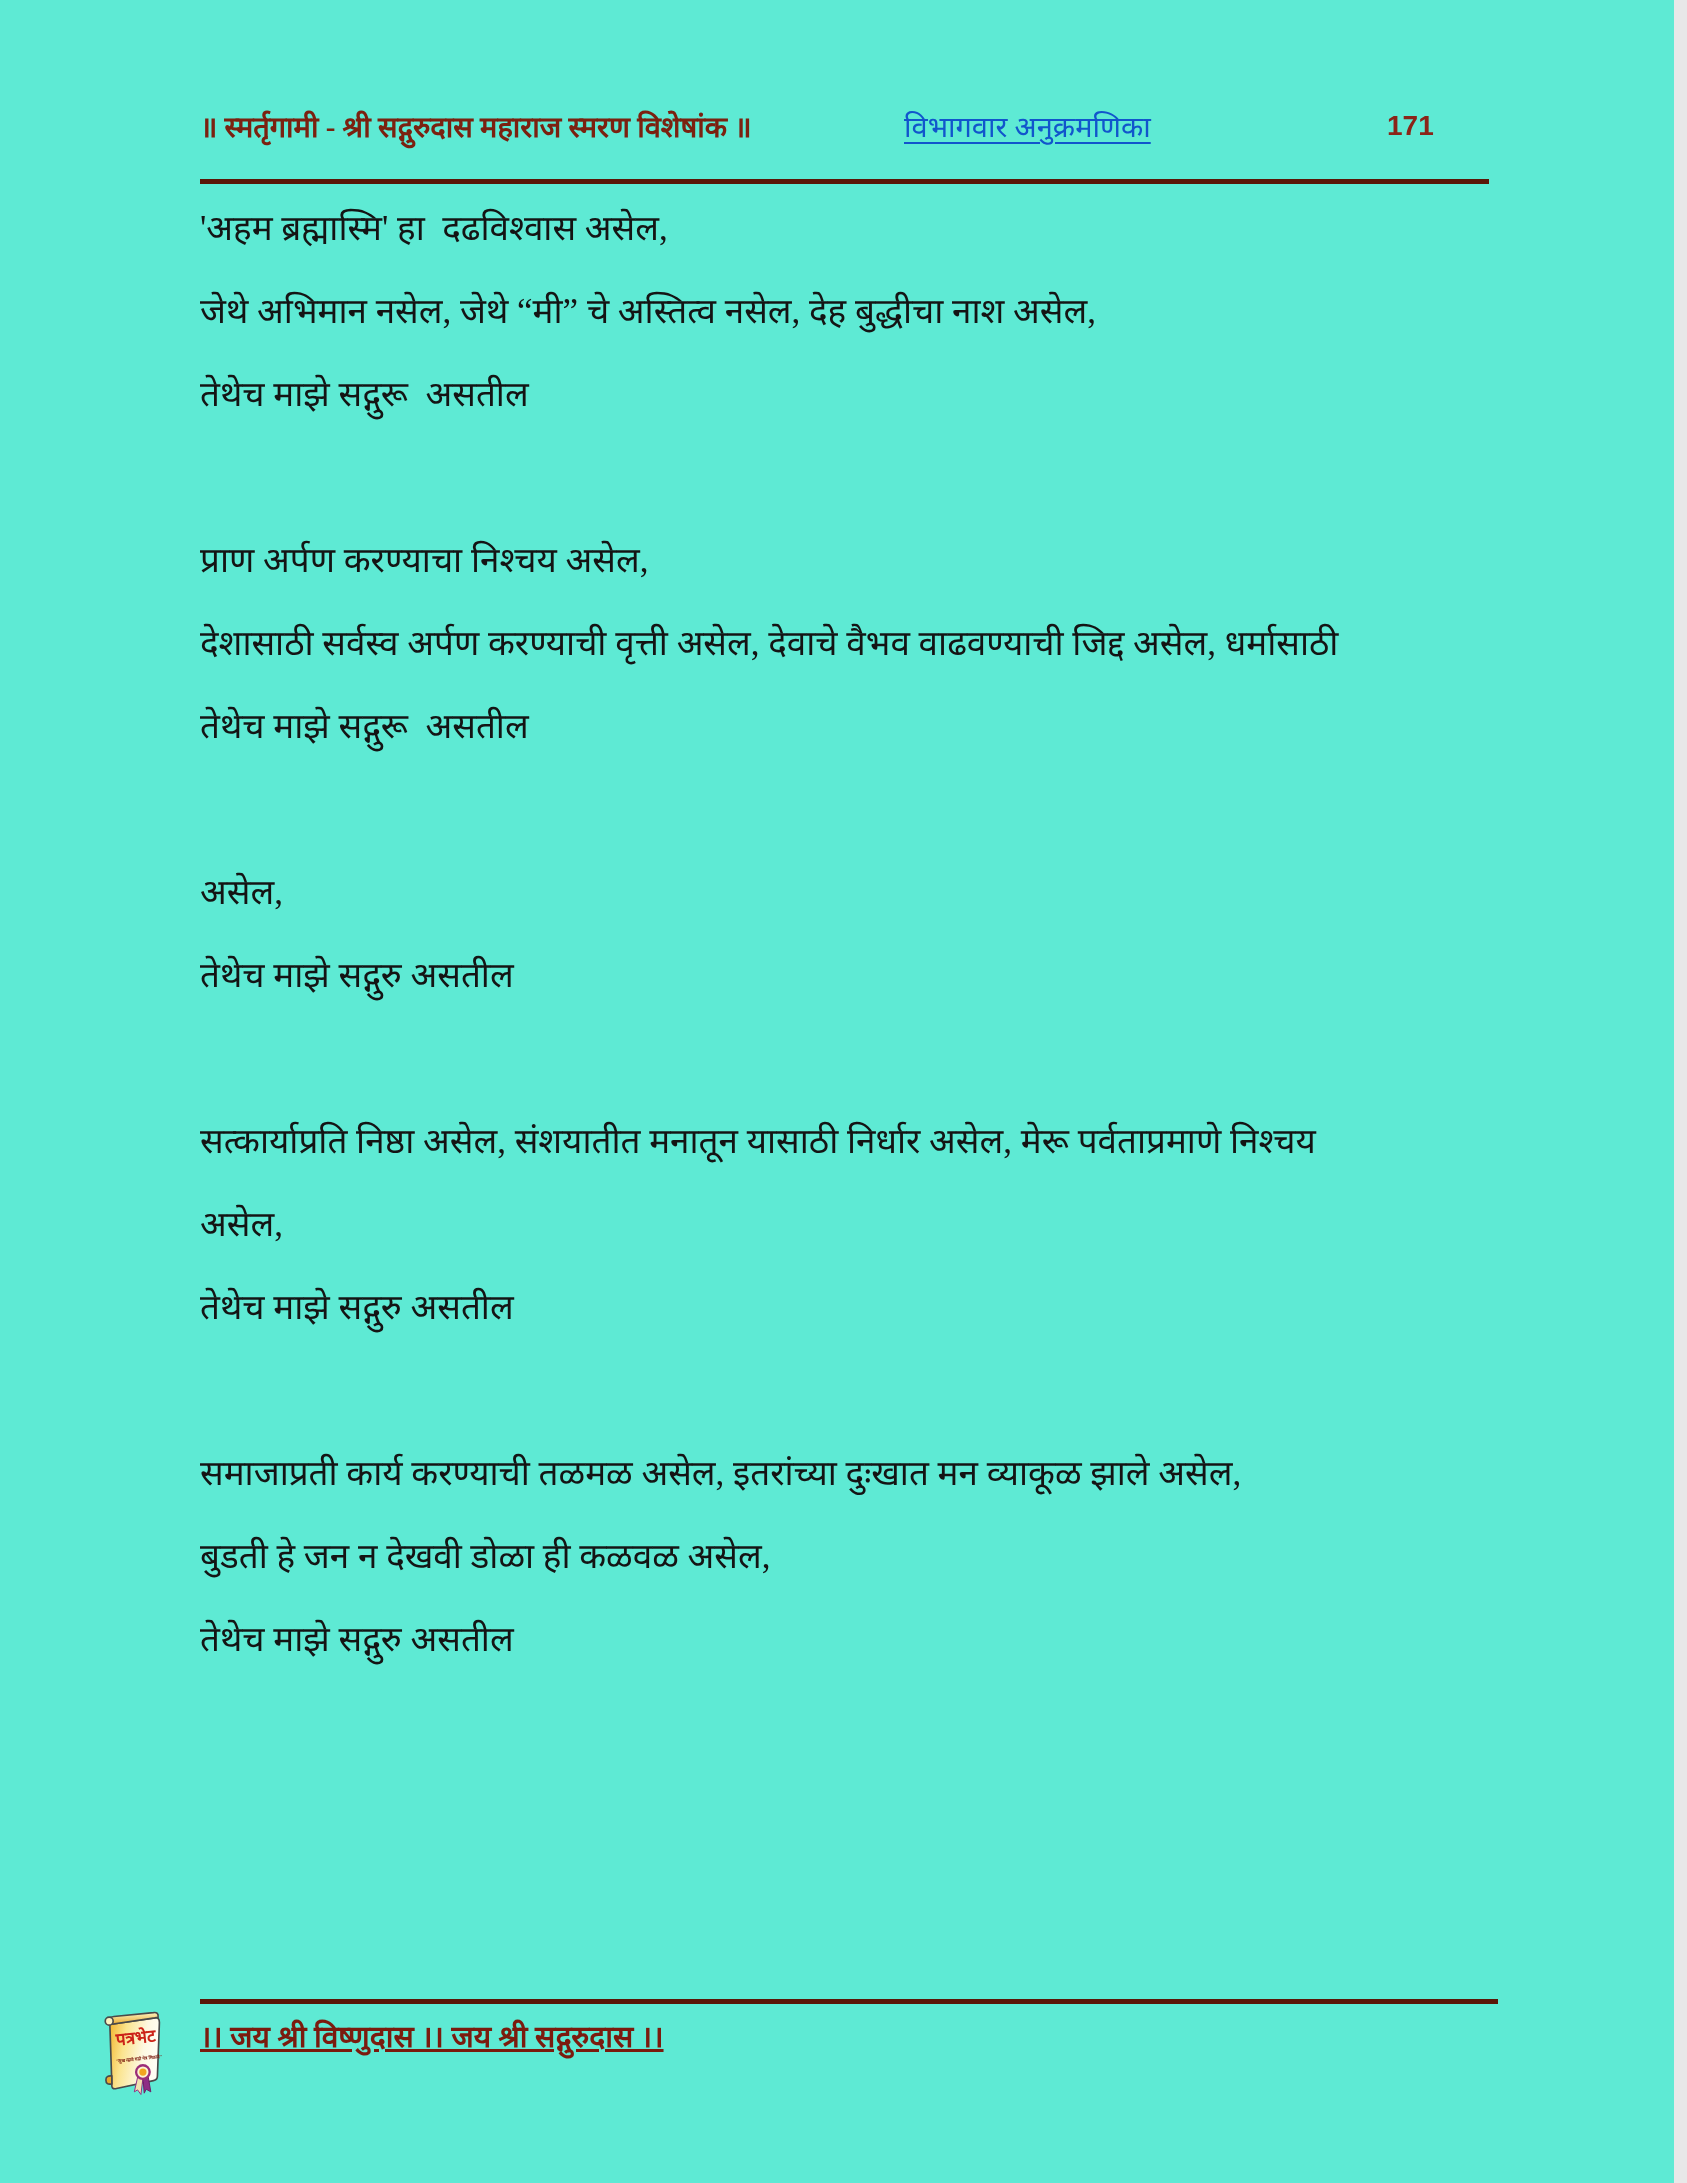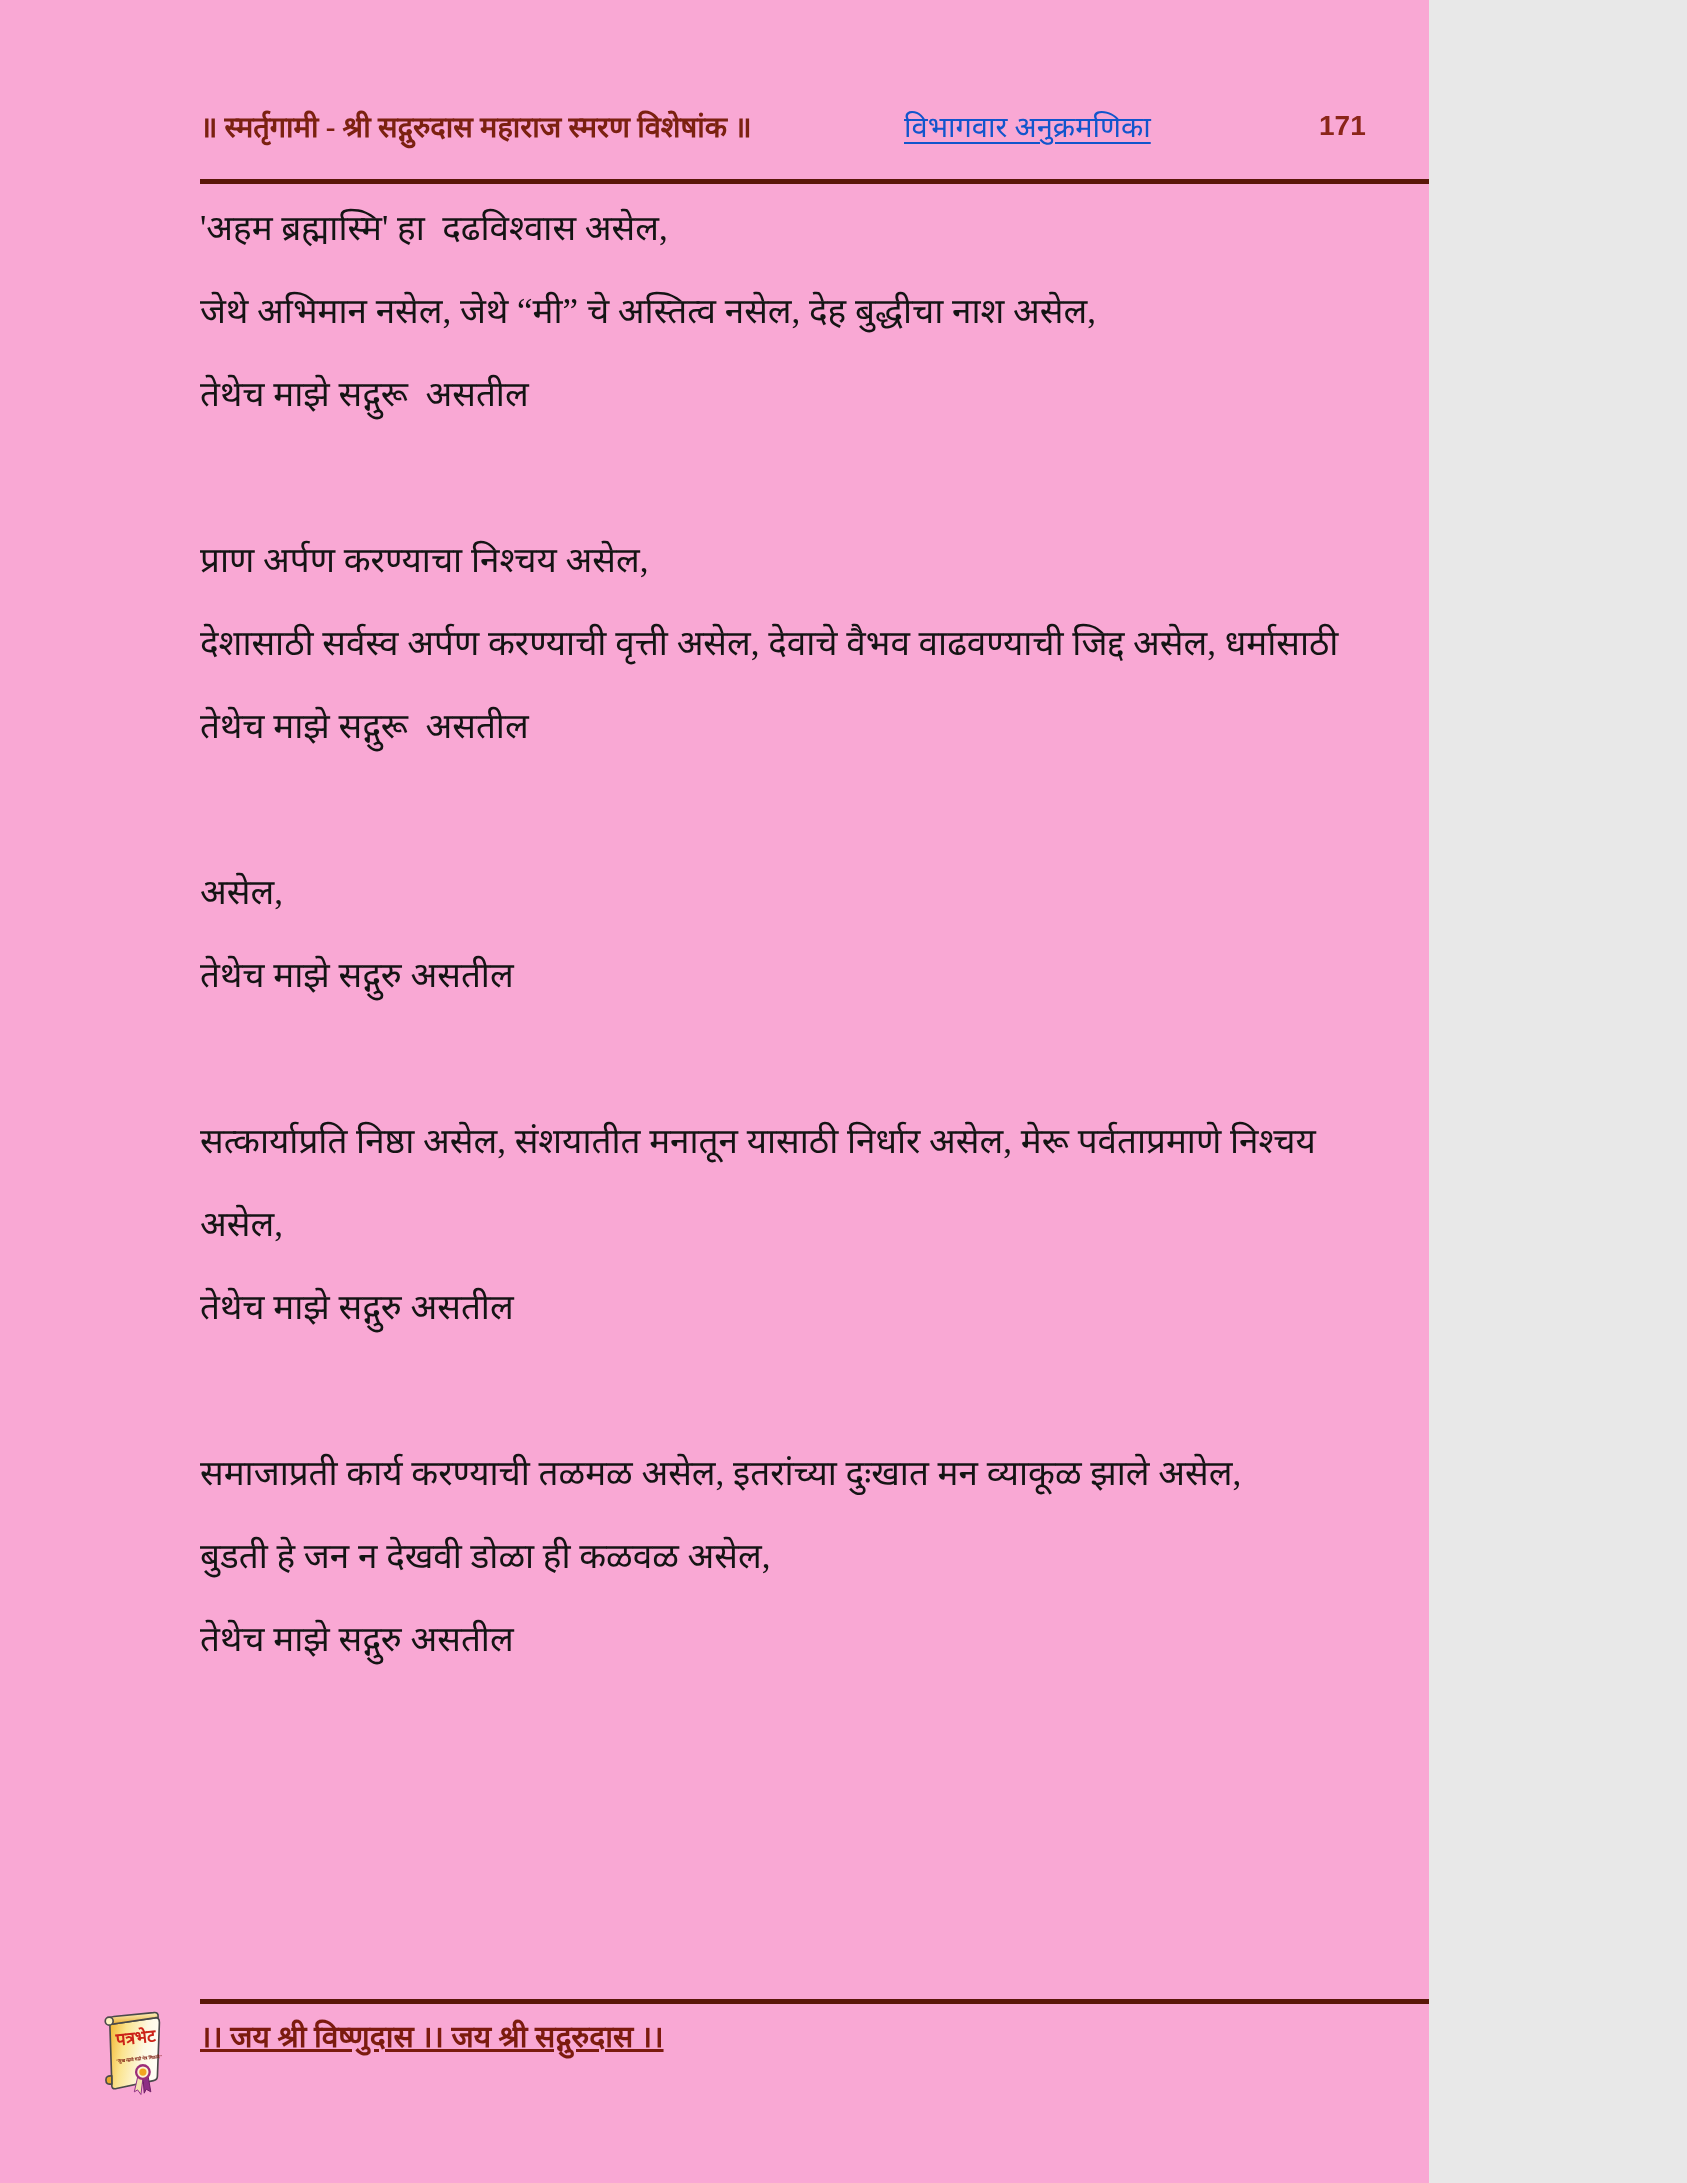--- a/index.html
+++ b/index.html
@@ -1,36 +1,36 @@
 <!DOCTYPE html>
 <html style="font-size:10.6px"><head>
 <meta charset="utf-8">
 <style>
   html,body{margin:0;padding:0;background:#e8e8e8;}
   .page{
     position:relative;
-    width:1429px;height:2183px;
-    background:#f9a8d4;
+    width:1674px;height:2183px;
+    background:#5eead4;
     font-family:"Liberation Serif","DejaVu Serif",serif;
     overflow:hidden;
   }
   
   .hdr-title{
     position:absolute;left:200px;top:106px;
     font-size:29px;font-weight:bold;color:#7b2110;
     white-space:pre;
   }
   .hdr-link{
     position:absolute;left:904px;top:106px;
     font-size:29px;font-weight:normal;color:#1155cc;
     text-decoration:underline;text-decoration-thickness:2px;text-underline-offset:5.3px;
     white-space:pre;cursor:pointer;
   }
   .hdr-page{
-    position:absolute;left:1319px;top:110px;
+    position:absolute;left:1387px;top:110px;
     font-size:28px;font-weight:bold;color:#8a2519;
     font-family:"Liberation Sans","DejaVu Sans",sans-serif;
   }
   .rule{position:absolute;background:#5a1608;}
   .rule-top{left:200px;top:179px;width:1289px;height:4.6px;}
   .rule-bottom{left:200px;top:1999px;width:1298px;height:5.3px;}
   
   .body-text{
     position:absolute;left:200px;top:187px;width:1297px;
     color:#141414;

